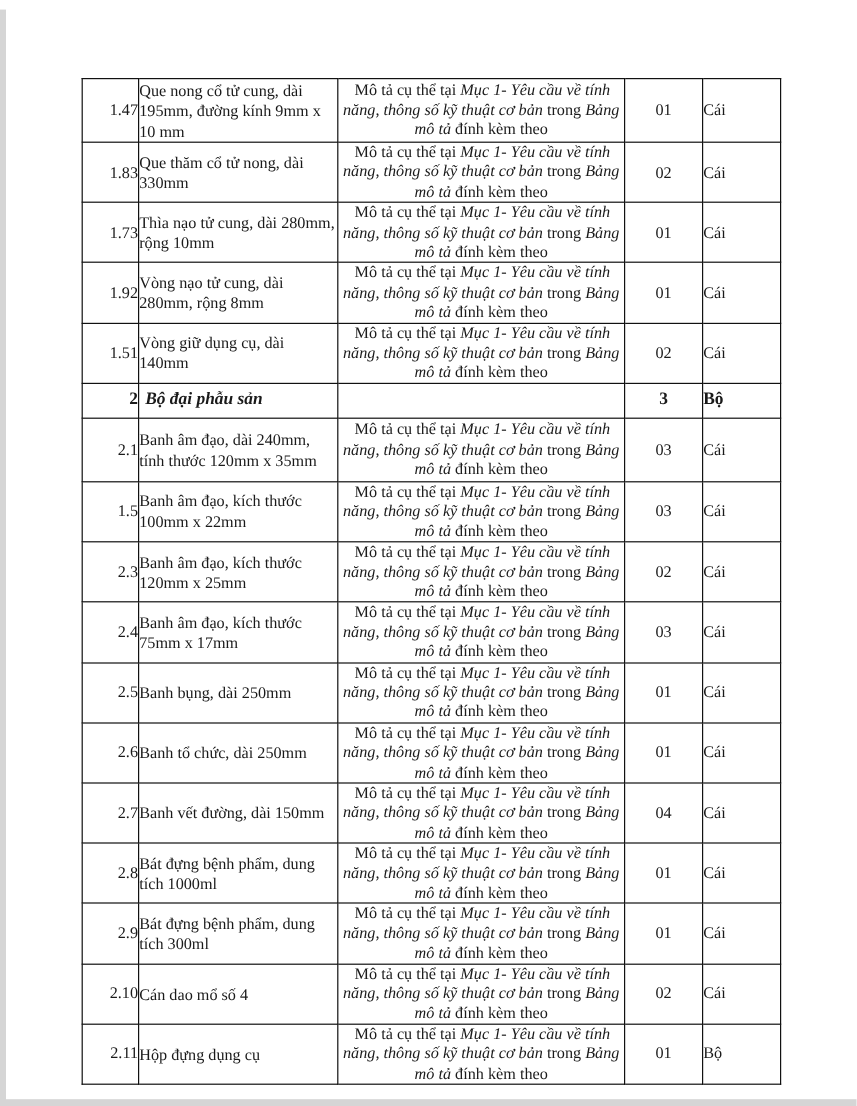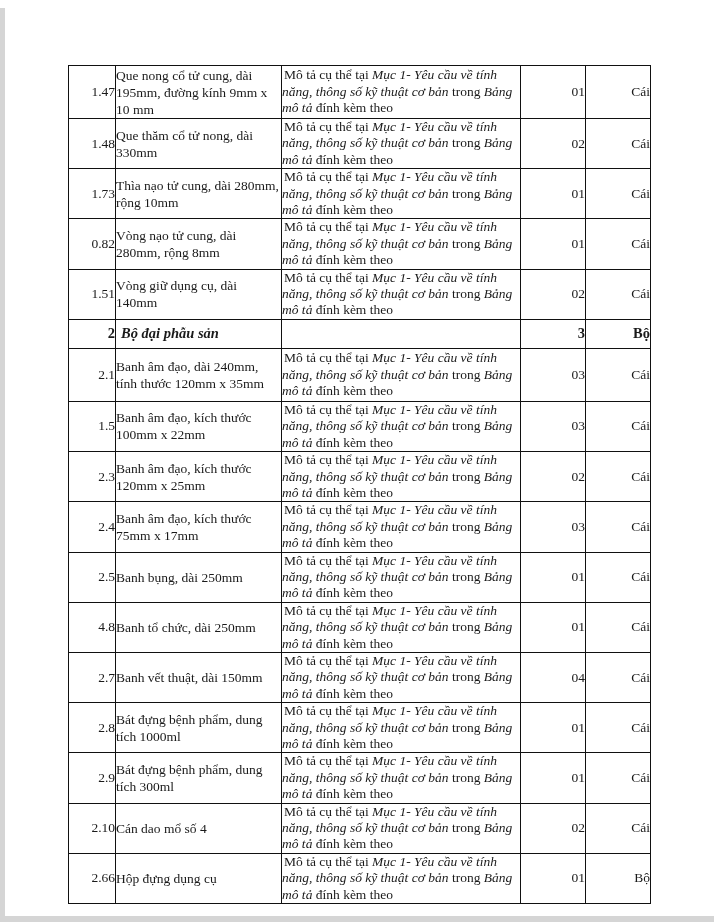--- a/index.html
+++ b/index.html
@@ -47,23 +47,23 @@
   col.w-spec { width: 239px; }
   col.w-qty  { width: 65px; }
   col.w-unit { width: 65px; }
 
   tr.h-tall  { height: 53px; }
   tr.h-std   { height: 50px; }
   tr.h-group { height: 29px; }
 
   td.c-no   { text-align: right; }
   td.c-desc { padding: 0 2px 0 3px; line-height: 17px; margin-top: 20px; }
-  td.c-spec { padding: 0 2px 0 3px; line-height: 16.4px; text-indent: 2px; }
-  td.c-qty  { text-align: right; }
-  td.c-unit { text-align: right; }
+  td.c-spec { padding: 0 2px 0 3px; line-height: 16.4px; text-indent: 2px; text-align: center; }
+  td.c-qty  { text-align: center; }
+  td.c-unit { text-align: left; }
 
   tr.group-row td { font-weight: bold; font-size: 14.5px; }
   tr.group-row td.c-desc { padding-left: 5px; font-style: italic; }
 
   .it { font-style: italic; }
 </style>
 </head>
 <body>
 
 <div class="page">
@@ -83,41 +83,41 @@
       <td class="c-no">1.47</td>
       <td class="c-desc">Que nong cổ tử cung, dài 195mm, đường kính 9mm x 10 mm</td>
       <td class="c-spec">
         <span class="spec-prefix">Mô tả cụ thể tại </span><span class="it spec-italic-section">Mục 1- Yêu cầu về tính năng, thông số kỹ thuật cơ bản</span><span class="spec-middle"> trong </span><span class="it spec-italic-ref">Bảng mô tả</span><span class="spec-suffix"> đính kèm theo</span>
       </td>
       <td class="c-qty">01</td>
       <td class="c-unit">Cái</td>
     </tr>
 
     <tr class="h-std">
-      <td class="c-no">1.48</td>
+      <td class="c-no">1.83</td>
       <td class="c-desc">Que thăm cổ tử nong, dài 330mm</td>
       <td class="c-spec">
         <span class="spec-prefix">Mô tả cụ thể tại </span><span class="it spec-italic-section">Mục 1- Yêu cầu về tính năng, thông số kỹ thuật cơ bản</span><span class="spec-middle"> trong </span><span class="it spec-italic-ref">Bảng mô tả</span><span class="spec-suffix"> đính kèm theo</span>
       </td>
       <td class="c-qty">02</td>
       <td class="c-unit">Cái</td>
     </tr>
 
     <tr class="h-std">
       <td class="c-no">1.73</td>
       <td class="c-desc">Thìa nạo tử cung, dài 280mm, rộng 10mm</td>
       <td class="c-spec">
         <span class="spec-prefix">Mô tả cụ thể tại </span><span class="it spec-italic-section">Mục 1- Yêu cầu về tính năng, thông số kỹ thuật cơ bản</span><span class="spec-middle"> trong </span><span class="it spec-italic-ref">Bảng mô tả</span><span class="spec-suffix"> đính kèm theo</span>
       </td>
       <td class="c-qty">01</td>
       <td class="c-unit">Cái</td>
     </tr>
 
     <tr class="h-std">
-      <td class="c-no">0.82</td>
+      <td class="c-no">1.92</td>
       <td class="c-desc">Vòng nạo tử cung, dài 280mm, rộng 8mm</td>
       <td class="c-spec">
         <span class="spec-prefix">Mô tả cụ thể tại </span><span class="it spec-italic-section">Mục 1- Yêu cầu về tính năng, thông số kỹ thuật cơ bản</span><span class="spec-middle"> trong </span><span class="it spec-italic-ref">Bảng mô tả</span><span class="spec-suffix"> đính kèm theo</span>
       </td>
       <td class="c-qty">01</td>
       <td class="c-unit">Cái</td>
     </tr>
 
     <tr class="h-std">
       <td class="c-no">1.51</td>
@@ -183,32 +183,32 @@
       <td class="c-no">2.5</td>
       <td class="c-desc">Banh bụng, dài 250mm</td>
       <td class="c-spec">
         <span class="spec-prefix">Mô tả cụ thể tại </span><span class="it spec-italic-section">Mục 1- Yêu cầu về tính năng, thông số kỹ thuật cơ bản</span><span class="spec-middle"> trong </span><span class="it spec-italic-ref">Bảng mô tả</span><span class="spec-suffix"> đính kèm theo</span>
       </td>
       <td class="c-qty">01</td>
       <td class="c-unit">Cái</td>
     </tr>
 
     <tr class="h-std">
-      <td class="c-no">4.8</td>
+      <td class="c-no">2.6</td>
       <td class="c-desc">Banh tổ chức, dài 250mm</td>
       <td class="c-spec">
         <span class="spec-prefix">Mô tả cụ thể tại </span><span class="it spec-italic-section">Mục 1- Yêu cầu về tính năng, thông số kỹ thuật cơ bản</span><span class="spec-middle"> trong </span><span class="it spec-italic-ref">Bảng mô tả</span><span class="spec-suffix"> đính kèm theo</span>
       </td>
       <td class="c-qty">01</td>
       <td class="c-unit">Cái</td>
     </tr>
 
     <tr class="h-std">
       <td class="c-no">2.7</td>
-      <td class="c-desc">Banh vết thuật, dài 150mm</td>
+      <td class="c-desc">Banh vết đường, dài 150mm</td>
       <td class="c-spec">
         <span class="spec-prefix">Mô tả cụ thể tại </span><span class="it spec-italic-section">Mục 1- Yêu cầu về tính năng, thông số kỹ thuật cơ bản</span><span class="spec-middle"> trong </span><span class="it spec-italic-ref">Bảng mô tả</span><span class="spec-suffix"> đính kèm theo</span>
       </td>
       <td class="c-qty">04</td>
       <td class="c-unit">Cái</td>
     </tr>
 
     <tr class="h-std">
       <td class="c-no">2.8</td>
       <td class="c-desc">Bát đựng bệnh phẩm, dung tích 1000ml</td>
@@ -233,21 +233,21 @@
       <td class="c-no">2.10</td>
       <td class="c-desc">Cán dao mổ số 4</td>
       <td class="c-spec">
         <span class="spec-prefix">Mô tả cụ thể tại </span><span class="it spec-italic-section">Mục 1- Yêu cầu về tính năng, thông số kỹ thuật cơ bản</span><span class="spec-middle"> trong </span><span class="it spec-italic-ref">Bảng mô tả</span><span class="spec-suffix"> đính kèm theo</span>
       </td>
       <td class="c-qty">02</td>
       <td class="c-unit">Cái</td>
     </tr>
 
     <tr class="h-std">
-      <td class="c-no">2.66</td>
+      <td class="c-no">2.11</td>
       <td class="c-desc">Hộp đựng dụng cụ</td>
       <td class="c-spec">
         <span class="spec-prefix">Mô tả cụ thể tại </span><span class="it spec-italic-section">Mục 1- Yêu cầu về tính năng, thông số kỹ thuật cơ bản</span><span class="spec-middle"> trong </span><span class="it spec-italic-ref">Bảng mô tả</span><span class="spec-suffix"> đính kèm theo</span>
       </td>
       <td class="c-qty">01</td>
       <td class="c-unit">Bộ</td>
     </tr>
   </tbody>
   </table>
 

